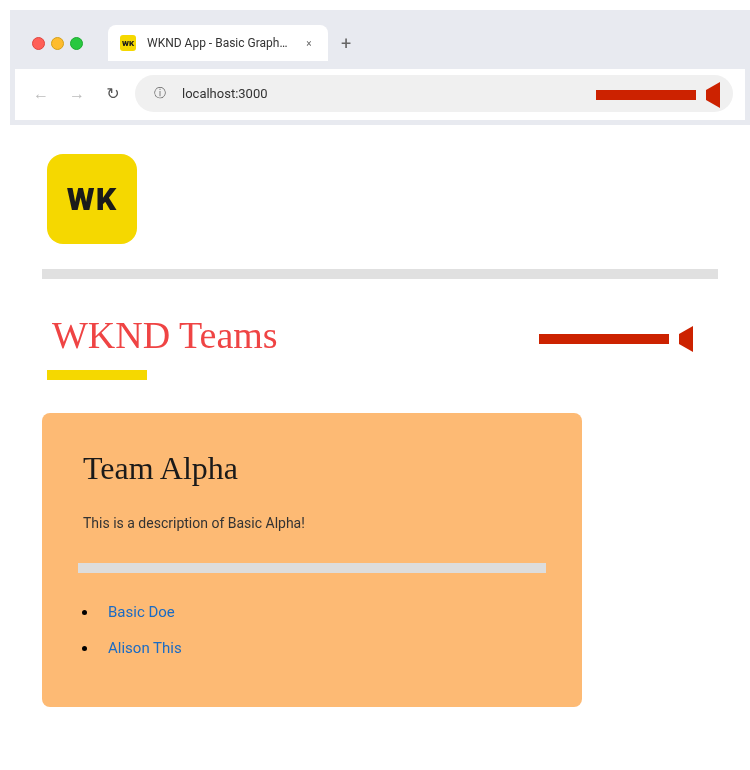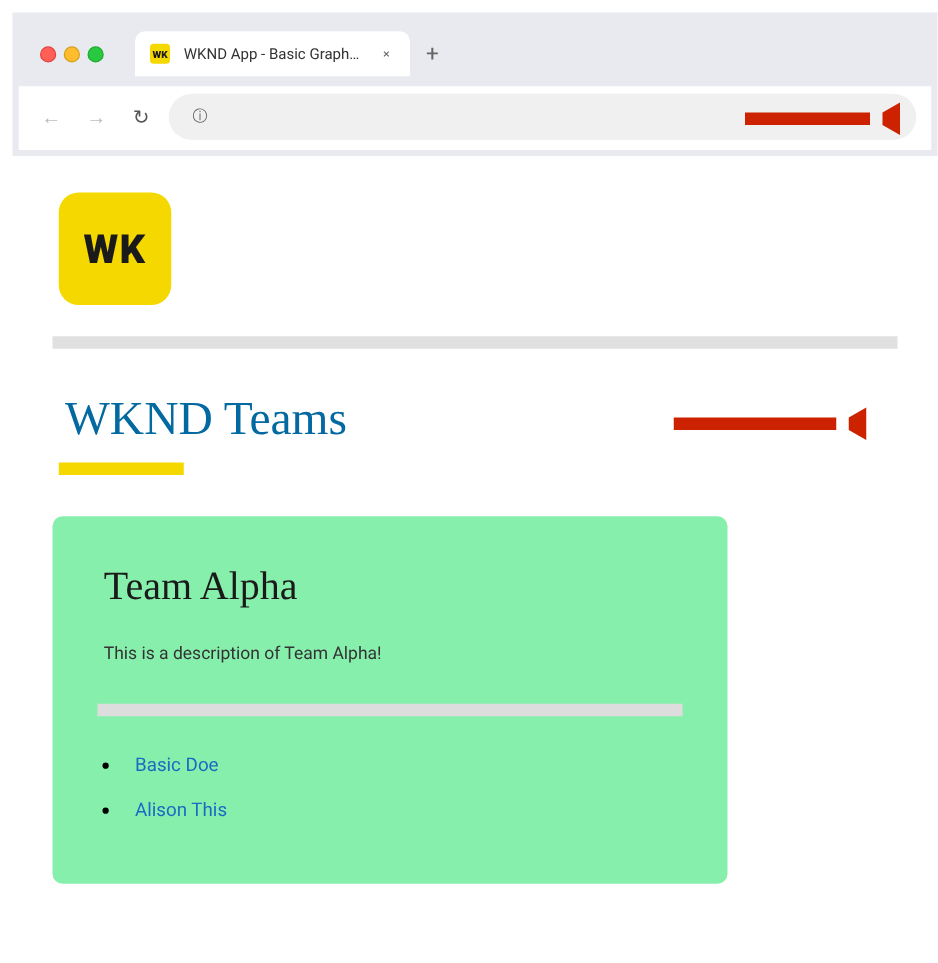--- a/index.html
+++ b/index.html
@@ -214,21 +214,21 @@
     }
 
     .page-header {
       position: relative;
       margin-bottom: 28px;
     }
 
     .page-title {
       font-size: 38px;
       font-weight: 400;
-      color: #0369a1;
+      color: #ef4444;
       font-family: Georgia, 'Times New Roman', serif;
       margin-bottom: 8px;
     }
 
     .title-underline {
       width: 100px;
       height: 3px;
       background: #f5d800;
     }
 
@@ -250,21 +250,21 @@
     .arrow-head-title {
       width: 0;
       height: 0;
       border-top: 8px solid transparent;
       border-bottom: 8px solid transparent;
       border-right: 14px solid #cc2200;
     }
 
     
     .team-card {
-      background: #86efac;
+      background: #fdba74;
       border-radius: 8px;
       padding: 32px 36px 40px 36px;
       max-width: 540px;
     }
 
     .team-name {
       font-size: 32px;
       font-weight: 400;
       color: #1a1a1a;
       font-family: Georgia, 'Times New Roman', serif;
@@ -333,20 +333,21 @@
     </div>
   </div>
 
   <div class="address-bar-row">
     <div class="nav-btn disabled">←</div>
     <div class="nav-btn disabled">→</div>
     <div class="nav-btn">↻</div>
 
     <div class="address-bar">
       <span class="security-icon">ⓘ</span>
+      <span class="url-text">localhost:3000</span>
     </div>
 
     <div class="arrow-annotation-url">
       <div class="arrow-line-url"></div>
       <div class="arrow-head-url"></div>
     </div>
   </div>
 </div>
 
 <div class="page-content">
@@ -362,21 +363,21 @@
     <div class="title-underline"></div>
 
     <div class="arrow-annotation-title">
       <div class="arrow-line-title"></div>
       <div class="arrow-head-title"></div>
     </div>
   </div>
 
   <div class="team-card">
     <h2 class="team-name">Team Alpha</h2>
-    <p class="team-description">This is a description of Team Alpha!</p>
+    <p class="team-description">This is a description of Basic Alpha!</p>
     <div class="team-divider"></div>
     <ul class="members-list">
       <li>
         <a class="member-link" href="#">Basic Doe</a>
       </li>
       <li>
         <a class="member-link" href="#">Alison This</a>
       </li>
     </ul>
   </div>

